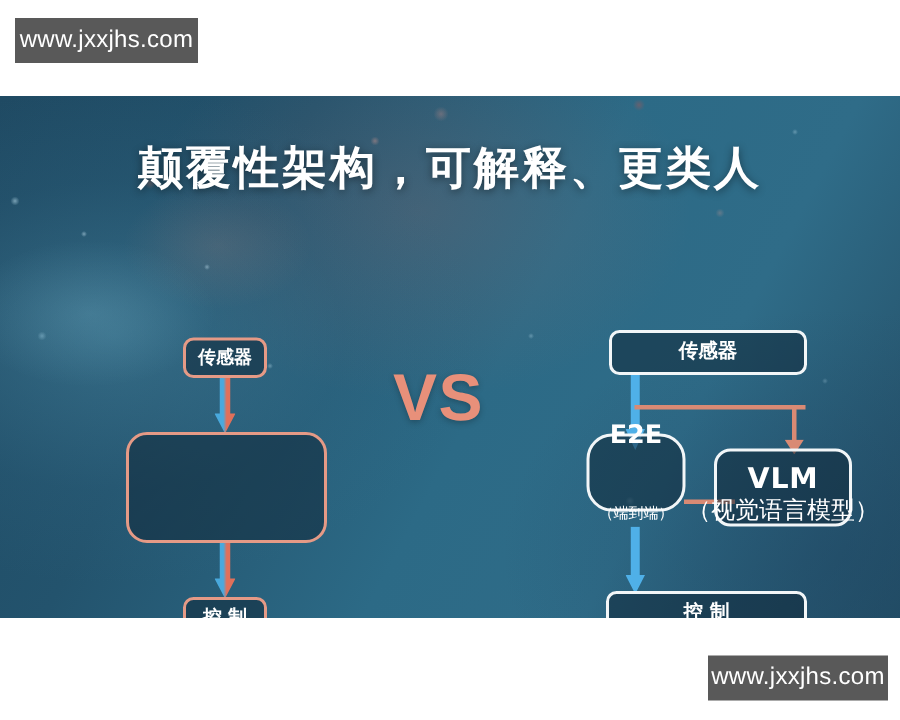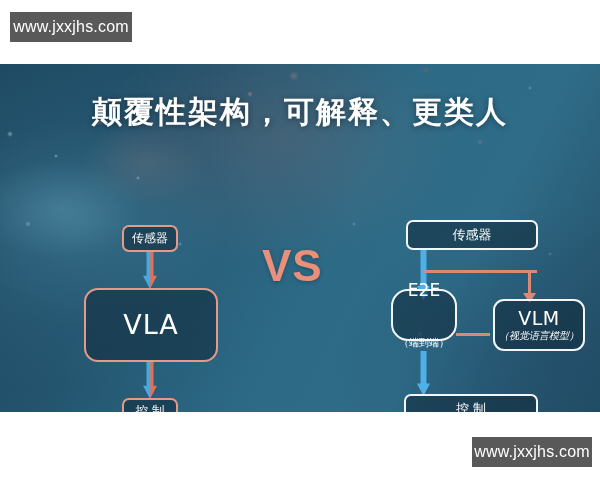--- a/index.html
+++ b/index.html
@@ -124,21 +124,21 @@
     background: rgba(16,40,56,0.55);
     border-radius: 9px;
     text-align: center;
     line-height: 1.15;
     font-family: "DejaVu Sans", "Liberation Sans", sans-serif;
   }
   .node.coral { border: 2px solid #e59a86; }
   .node.white { border: 2px solid #f2f6f8; }
 
   .node .main-label {
-    font-weight: normal;
+    font-weight: bold;
     white-space: nowrap;
   }
   .node .sub-label {
     white-space: nowrap;
   }
 
   
   #node-sensor-left {
     left: 122px; top: 161px; width: 56px; height: 27px;
     font-size: 12px; font-weight: bold;
@@ -162,25 +162,26 @@
     font-size: 13px; font-weight: bold;
     border-radius: 7px;
   }
   #node-e2e {
     left: 391px; top: 225px; width: 66px; height: 52px;
     border-radius: 17px;
   }
   #node-e2e .main-label { font-size: 17px; }
   #node-e2e .sub-label { font-size: 10px; margin-top: 36px; }
   #node-vlm {
-    left: 493px; top: 235px; width: 92px; height: 52px;
+    left: 476px; top: 235px; width: 92px; height: 52px;
     border-radius: 11px;
+    justify-content: flex-end;
   }
   #node-vlm .main-label { font-size: 19px; letter-spacing: 0.5px; }
-  #node-vlm .sub-label { font-size: 10px; font-style: italic; }
+  #node-vlm .sub-label { font-size: 16px; }
   #node-control-right {
     left: 404px; top: 330px; width: 134px; height: 30px;
     font-size: 13px; font-weight: bold;
     border-radius: 7px;
   }
 
   
   #vs-label {
     position: absolute;
     left: 262px; top: 177px;
@@ -257,21 +258,20 @@
 
     <div id="title">颠覆性架构，可解释、更类人</div>
 
     <div id="node-sensor-left" class="node coral">
       <span class="main-label">传感器</span>
     </div>
 
     <div id="arrow-left-top" class="conn"></div>
 
     <div id="node-vla" class="node coral">
-      <span class="main-label">VLA</span>
     </div>
 
     <div id="arrow-left-bottom" class="conn"></div>
 
     <div id="node-control-left" class="node coral">
       <span class="main-label">控  制</span>
     </div>
 
     <div id="vs-label">VS</div>
 

